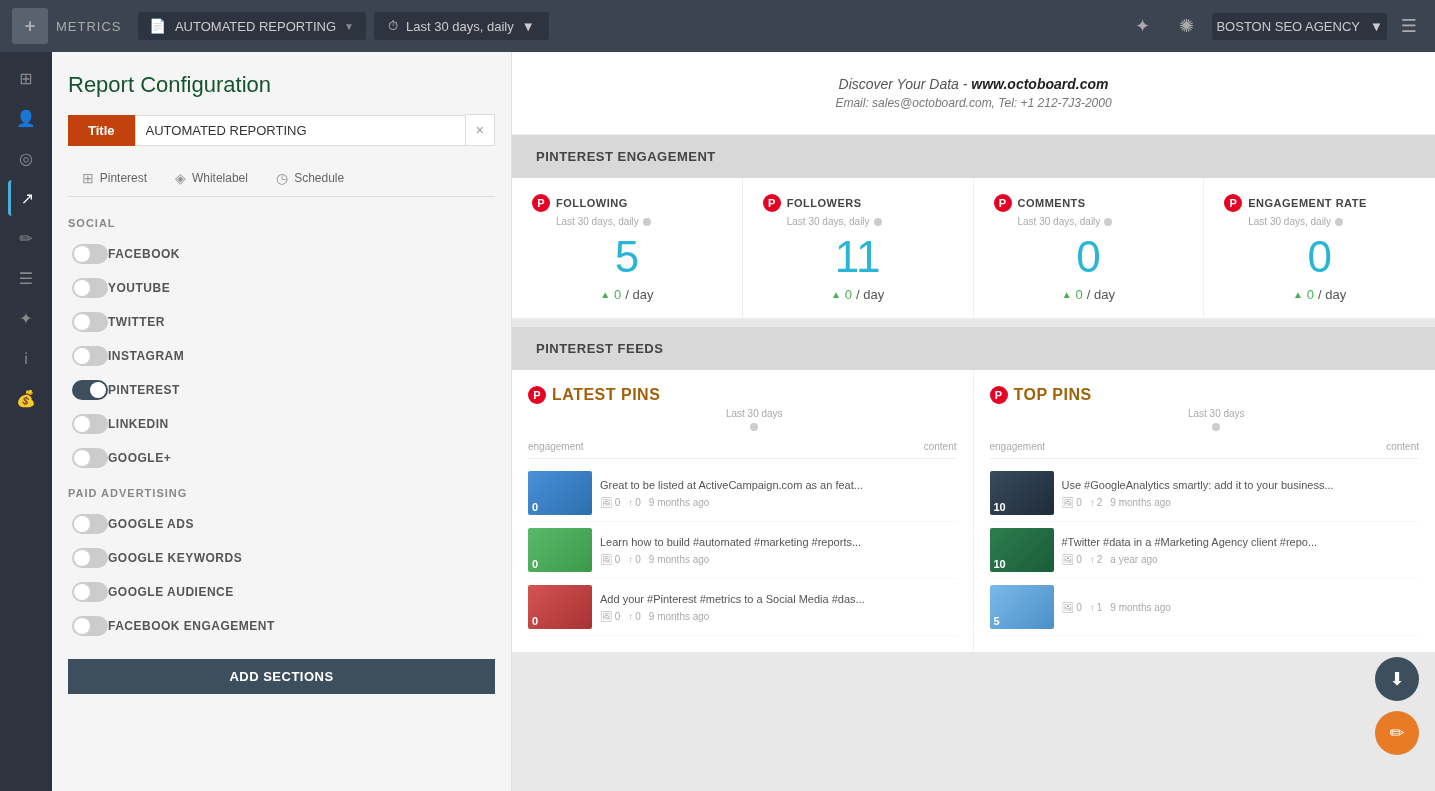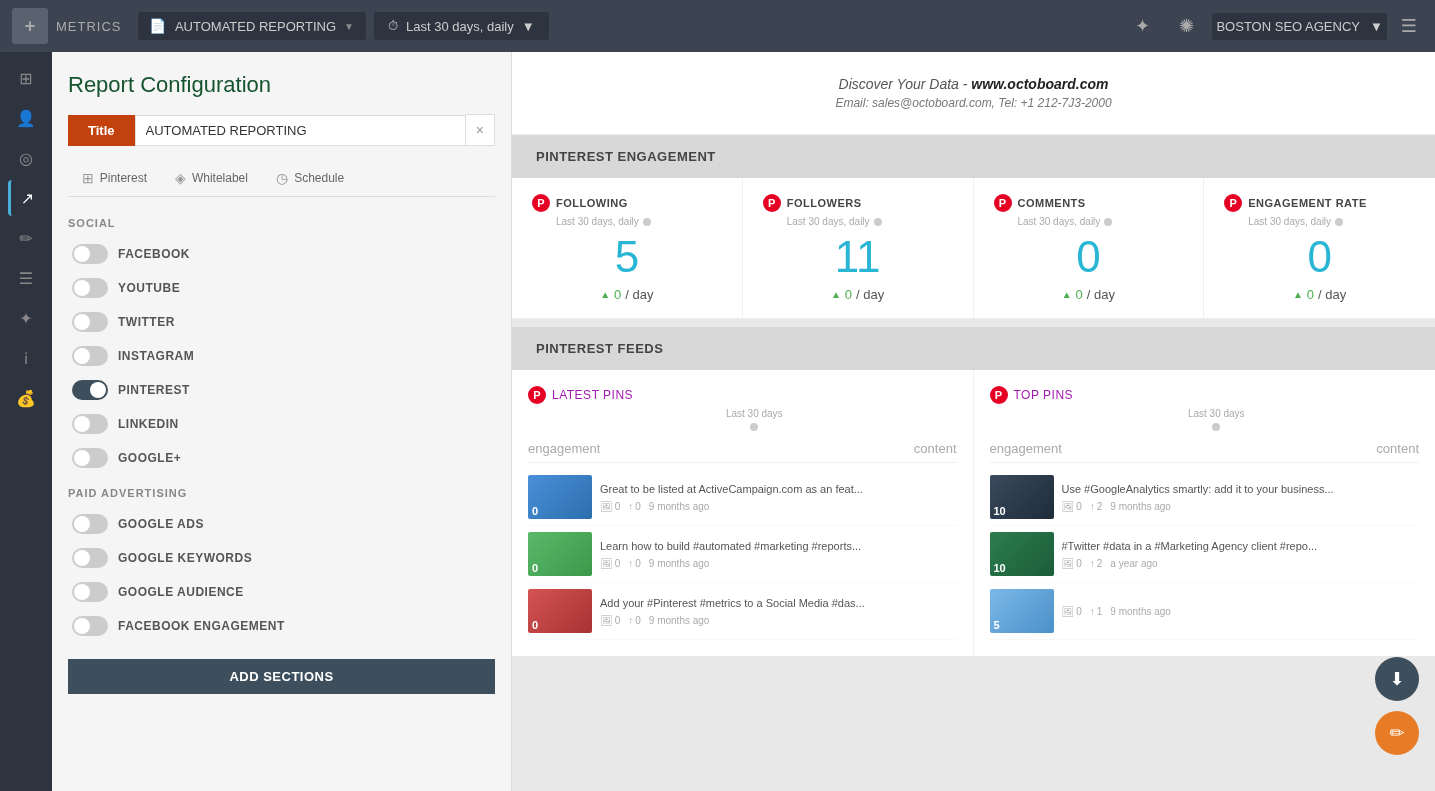--- a/index.html
+++ b/index.html
@@ -86,21 +86,21 @@
       font-size: 12px; color: #666; cursor: pointer; border-bottom: 2px solid transparent;
     }
     .config-tab .tab-icon { font-size: 14px; color: #999; }
 
     .section-header {
       font-size: 11px; font-weight: 700; color: #888; letter-spacing: 1px;
       margin: 12px 0 8px 0;
     }
 
     .toggle-row {
-      display: flex; align-items: center; padding: 7px 4px; gap: 10px;
+      display: flex; align-items: center; padding: 7px 4px; 
     }
     .toggle-label {
       font-size: 12px; font-weight: 600; color: #555; letter-spacing: 0.5px;
     }
     .toggle {
       position: relative; width: 36px; height: 20px; flex-shrink: 0;
     }
     .toggle input { opacity: 0; width: 0; height: 0; }
     .toggle-slider {
       position: absolute; top: 0; left: 0; right: 0; bottom: 0;
@@ -183,28 +183,28 @@
       display: grid; grid-template-columns: 1fr 1fr; gap: 0; background: #fff;
     }
     .feed-panel {
       padding: 16px; border-right: 1px solid #f0f0f0;
     }
     .feed-panel:last-child { border-right: none; }
     .feed-header {
       display: flex; align-items: center; gap: 6px; margin-bottom: 4px;
     }
     .feed-name {
-      font-size: 12px; font-weight: 400; color: #a21caf; letter-spacing: 0.5px;
+      font-size: 16px; font-weight: 700; color: #a16207; letter-spacing: 0.5px;
     }
     .feed-subtitle {
       font-size: 10px; color: #aaa; margin-bottom: 10px; padding-left: 24px;
       display: flex; align-items: center; gap: 4px; flex-direction: column;
     }
     .feed-table-header {
-      display: flex; justify-content: space-between; font-size: 13px;
+      display: flex; justify-content: space-between; font-size: 10px;
       color: #aaa; padding-bottom: 6px; border-bottom: 1px solid #f0f0f0;
       margin-bottom: 6px;
     }
     .feed-row {
       display: flex; align-items: center; gap: 8px; padding: 6px 0;
       border-bottom: 1px solid #f8f8f8;
     }
     .feed-thumb {
       width: 64px; height: 44px; background: #ccc; flex-shrink: 0;
       position: relative; overflow: hidden; border-radius: 2px;

